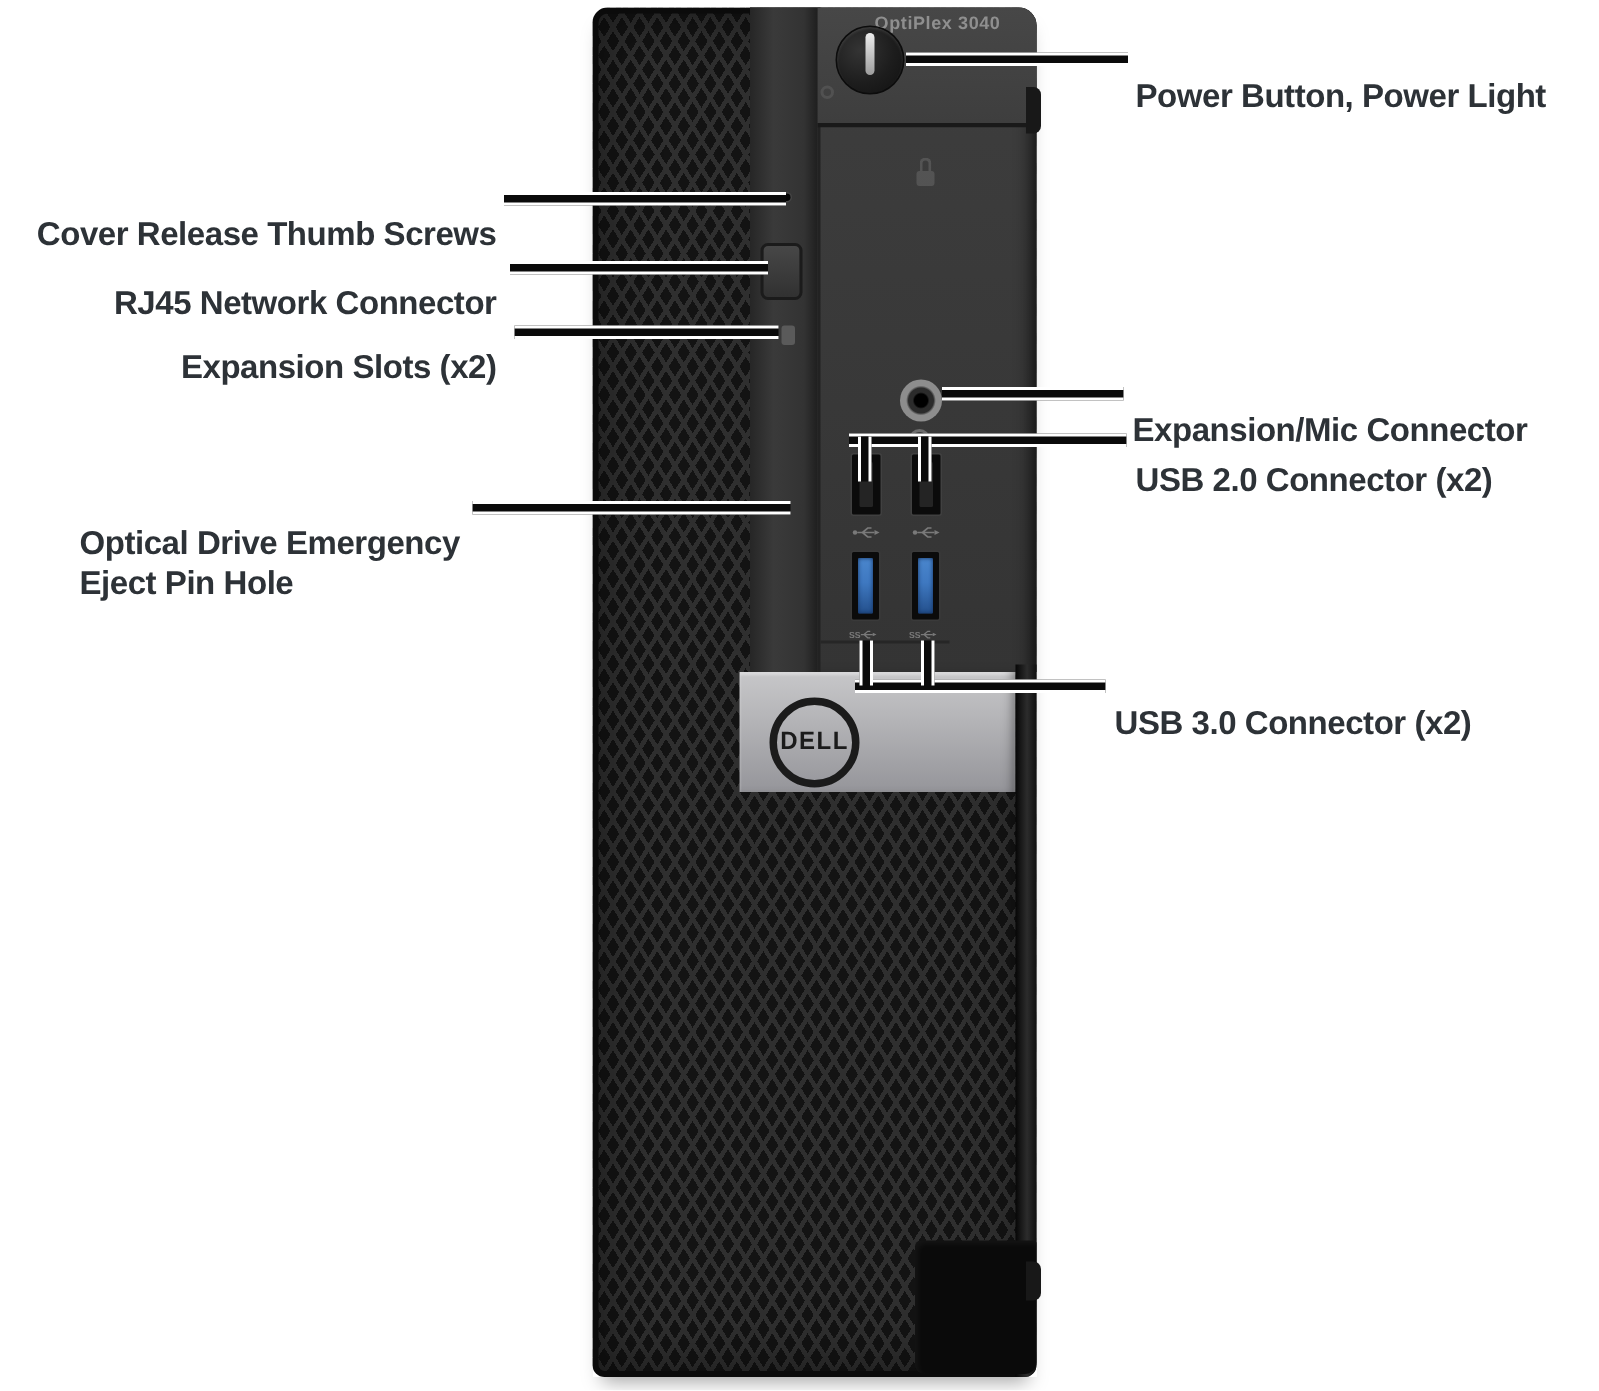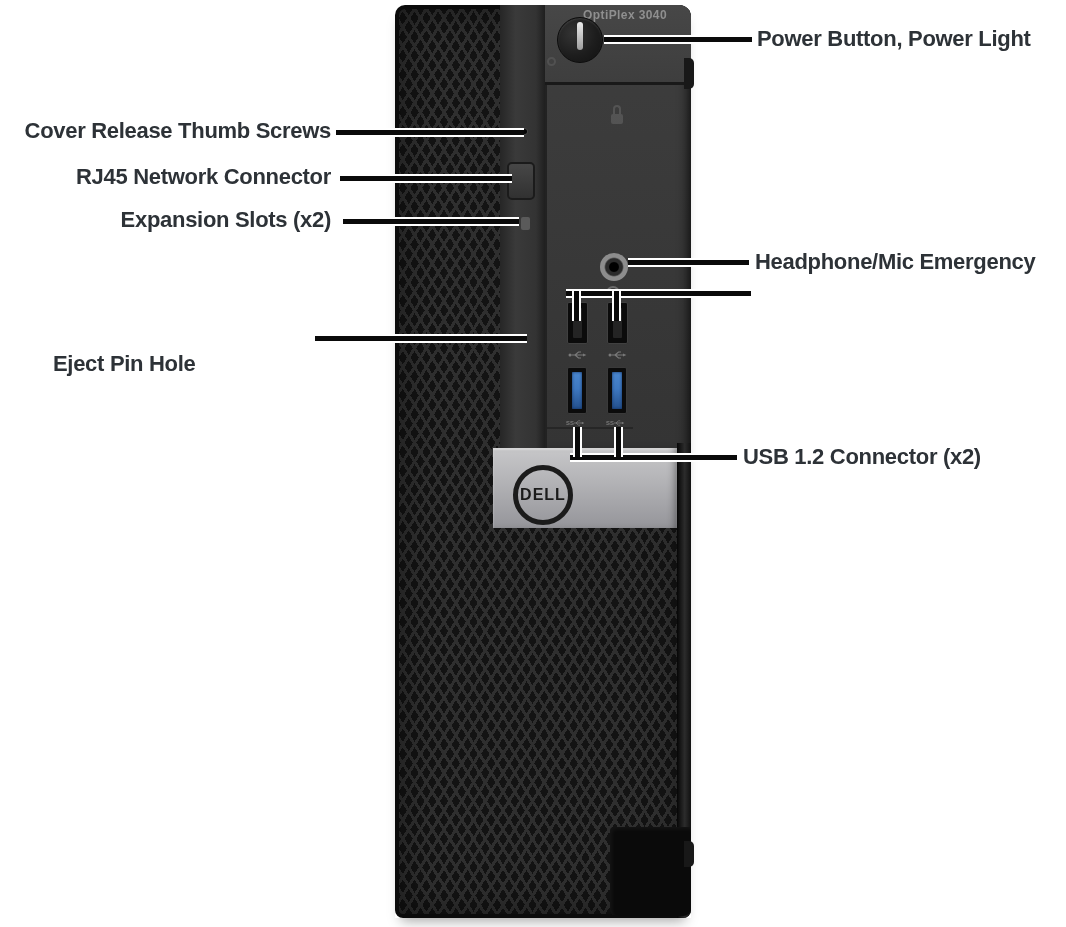--- a/index.html
+++ b/index.html
@@ -5,21 +5,21 @@
 <style>
   html,body{margin:0;padding:0;background:#ffffff;}
   #canvas{
     position:relative;width:1066px;height:927px;background:#ffffff;
     font-family:"Liberation Sans",sans-serif;overflow:hidden;
   }
 
   
   .label{
     position:absolute;font-weight:700;font-size:22px;letter-spacing:-0.3px;
-    color:#2d3237;white-space:nowrap;line-height:26px;z-index:6;
+    color:#2d3237;white-space:nowrap;line-height:26px;z-index:6;margin-top:25px;
   }
 
   
   .h-line{
     position:absolute;height:5px;background:#0a0a0a;
     border-top:2px solid #ffffff;border-bottom:2px solid #ffffff;z-index:5;
   }
   .v-line{
     position:absolute;width:5px;background:#0a0a0a;
     border-left:2px solid #ffffff;border-right:2px solid #ffffff;z-index:5;
@@ -255,19 +255,21 @@
   <div class="v-line" style="left:572px;top:291px;height:30px;"></div>
   <div class="v-line" style="left:612px;top:291px;height:30px;"></div>
 
   <div class="h-line" style="left:570px;top:453px;width:167px;"></div>
   <div class="v-line" style="left:573px;top:427px;height:30px;"></div>
   <div class="v-line" style="left:614px;top:427px;height:30px;"></div>
 
   <div class="label" style="right:735px;top:118px;text-align:center;">Cover Release Thumb Screws</div>
   <div class="label" style="right:735px;top:164px;text-align:right;">RJ45 Network Connector</div>
   <div class="label" style="right:735px;top:207px;text-align:left;">Expansion Slots (x2)</div>
+  <div class="label" style="left:53px;top:324px;">Optical Drive Emergency</div>
   <div class="label" style="left:53px;top:351px;">Eject Pin Hole</div>
 
   <div class="label" style="left:757px;top:26px;">Power Button, Power Light</div>
-  <div class="label" style="left:755px;top:249px;">Headphone/Mic Emergency</div>
-  <div class="label" style="left:743px;top:444px;">USB 1.2 Connector (x2)</div>
+  <div class="label" style="left:755px;top:249px;">Expansion/Mic Connector</div>
+  <div class="label" style="left:757px;top:282px;">USB 2.0 Connector (x2)</div>
+  <div class="label" style="left:743px;top:444px;">USB 3.0 Connector (x2)</div>
 
 </div>
 
 </body></html>

